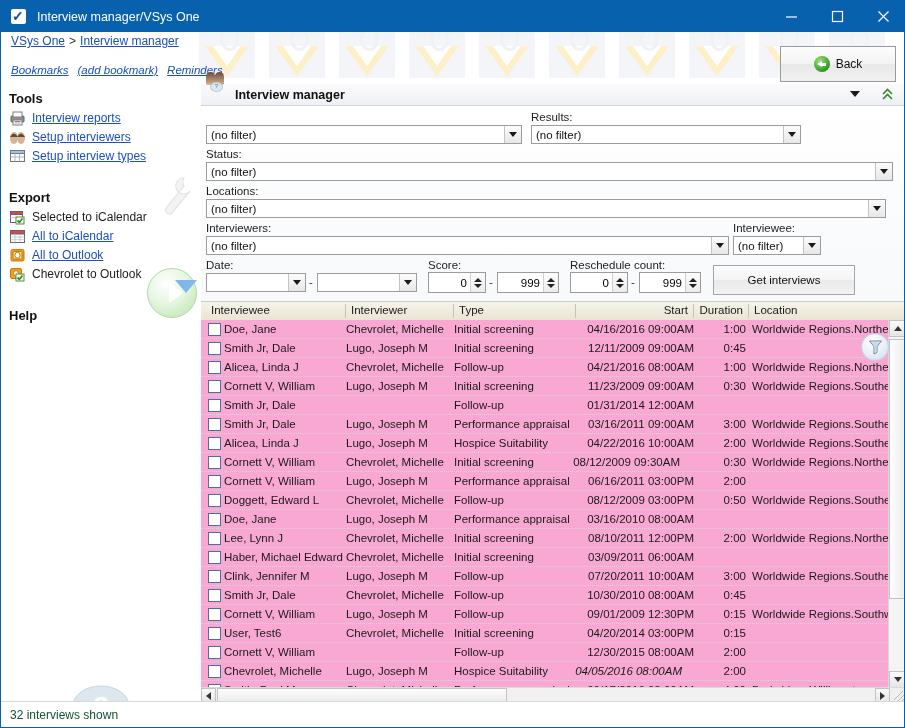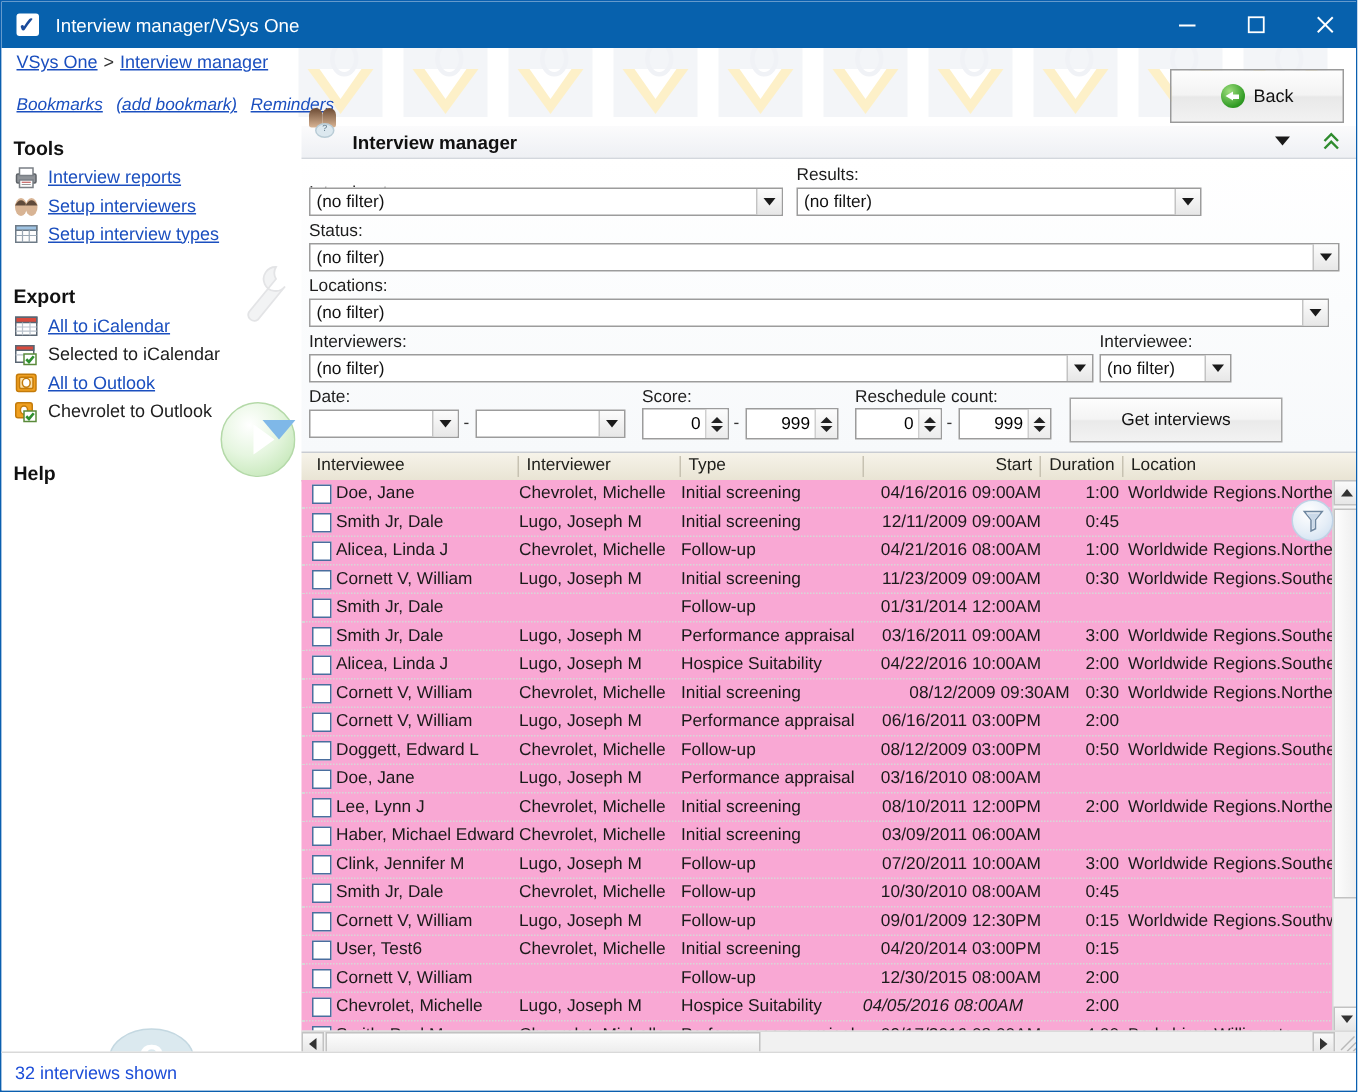--- a/index.html
+++ b/index.html
@@ -320,21 +320,21 @@
     display:flex; align-items:center; justify-content:center;
     z-index:20;
   }
 
   
   .statusbar {
     position:absolute; left:0; bottom:0; width:903px; height:25px;
     background:#ffffff; border-top:1px solid #d9d9d9;
     display:flex; align-items:center;
   }
-  .statusbar .st { font-size:12px; color:#1d4ed8; margin-left:9px; }
+  .statusbar .st { font-size:12px; color:#14532d; margin-left:9px; }
 
   
   .people {
     position:relative; width:22px; height:19px;
   }
   .people .h1, .people .h2 {
     position:absolute; bottom:0; width:9px; height:13px;
     border-radius:5px 5px 2px 2px;
   }
   .people .h1 { left:0; background:linear-gradient(to bottom,#6b4a33,#d8b494); }
@@ -490,46 +490,46 @@
           <line x1="10.5" y1="5.5" x2="10.5" y2="13.5" stroke="#9aa7b3" stroke-width="0.8"></line>
           <line x1="1.5" y1="9" x2="15.5" y2="9" stroke="#9aa7b3" stroke-width="0.8"></line>
         </svg>
       </span>
       <span class="lbl link">Setup interview types</span>
     </div>
 
     <div style="height:18px"></div>
 
     <div class="side-section-title">Export</div>
+
+    <div class="side-item">
+      <span class="side-ico">
+        <svg width="17" height="16" viewBox="0 0 17 16">
+          <rect x="1.5" y="2.5" width="12" height="11" fill="#ffffff" stroke="#5a6673"></rect>
+          <rect x="1.5" y="2.5" width="12" height="3" fill="#d94a3d" stroke="#5a6673"></rect>
+          <line x1="1.5" y1="8.6" x2="13.5" y2="8.6" stroke="#b9c2cb" stroke-width="0.8"></line>
+          <rect x="7" y="8" width="8" height="7" fill="#ffffff" stroke="#5a8a3a"></rect>
+          <path d="M8.5 11.5 L10.3 13.3 L13.5 9.5" stroke="#2f8f2f" stroke-width="1.8" fill="none"></path>
+        </svg>
+      </span>
+      <span class="lbl plain">Selected to iCalendar</span>
+    </div>
 
     <div class="side-item">
       <span class="side-ico">
         <svg width="17" height="16" viewBox="0 0 17 16">
           <rect x="1.5" y="2.5" width="14" height="12" fill="#ffffff" stroke="#5a6673"></rect>
           <rect x="1.5" y="2.5" width="14" height="3.5" fill="#d94a3d" stroke="#5a6673"></rect>
           <line x1="1.5" y1="9" x2="15.5" y2="9" stroke="#b9c2cb" stroke-width="0.8"></line>
           <line x1="1.5" y1="11.7" x2="15.5" y2="11.7" stroke="#b9c2cb" stroke-width="0.8"></line>
           <line x1="6" y1="6" x2="6" y2="14.5" stroke="#b9c2cb" stroke-width="0.8"></line>
           <line x1="11" y1="6" x2="11" y2="14.5" stroke="#b9c2cb" stroke-width="0.8"></line>
         </svg>
       </span>
       <span class="lbl link">All to iCalendar</span>
-    </div>
-
-    <div class="side-item">
-      <span class="side-ico">
-        <svg width="17" height="16" viewBox="0 0 17 16">
-          <rect x="1.5" y="2.5" width="12" height="11" fill="#ffffff" stroke="#5a6673"></rect>
-          <rect x="1.5" y="2.5" width="12" height="3" fill="#d94a3d" stroke="#5a6673"></rect>
-          <line x1="1.5" y1="8.6" x2="13.5" y2="8.6" stroke="#b9c2cb" stroke-width="0.8"></line>
-          <rect x="7" y="8" width="8" height="7" fill="#ffffff" stroke="#5a8a3a"></rect>
-          <path d="M8.5 11.5 L10.3 13.3 L13.5 9.5" stroke="#2f8f2f" stroke-width="1.8" fill="none"></path>
-        </svg>
-      </span>
-      <span class="lbl plain">Selected to iCalendar</span>
     </div>
 
     <div class="side-item">
       <span class="side-ico">
         <svg width="17" height="16" viewBox="0 0 17 16">
           <rect x="2" y="2.5" width="13" height="11.5" rx="1.5" fill="#f0a020" stroke="#c47b0a"></rect>
           <rect x="4" y="4.5" width="9" height="7.5" rx="1" fill="#fbe0a8" stroke="#c47b0a"></rect>
           <ellipse cx="8.5" cy="8.2" rx="2.6" ry="3" fill="#ffffff" stroke="#c47b0a"></ellipse>
         </svg>
       </span>
@@ -775,21 +775,21 @@
             <span class="gc " style="left: 253px; width: 120px;">Hospice Suitability</span>
             <span class="gc right" style="left: 375px; width: 118px;">04/22/2016 10:00AM</span>
             <span class="gc right" style="left: 493px; width: 52px;">2:00</span>
             <span class="gc " style="left: 551px; width: 137px;">Worldwide Regions.Southe</span>
           </div>
           <div class="grow">
             <span class="cbx"></span>
             <span class="gc " style="left: 23px; width: 122px;">Cornett V, William</span>
             <span class="gc " style="left: 145px; width: 106px;">Chevrolet, Michelle</span>
             <span class="gc " style="left: 253px; width: 120px;">Initial screening</span>
-            <span class="gc right" style="left: 394px; width: 118px;">08/12/2009 09:30AM</span>
+            <span class="gc right" style="left: 361px; width: 118px;">08/12/2009 09:30AM</span>
             <span class="gc right" style="left: 493px; width: 52px;">0:30</span>
             <span class="gc " style="left: 551px; width: 137px;">Worldwide Regions.Northe</span>
           </div>
           <div class="grow">
             <span class="cbx"></span>
             <span class="gc " style="left: 23px; width: 122px;">Cornett V, William</span>
             <span class="gc " style="left: 145px; width: 106px;">Lugo, Joseph M</span>
             <span class="gc " style="left: 253px; width: 120px;">Performance appraisal</span>
             <span class="gc right" style="left: 375px; width: 118px;">06/16/2011 03:00PM</span>
             <span class="gc right" style="left: 493px; width: 52px;">2:00</span>

